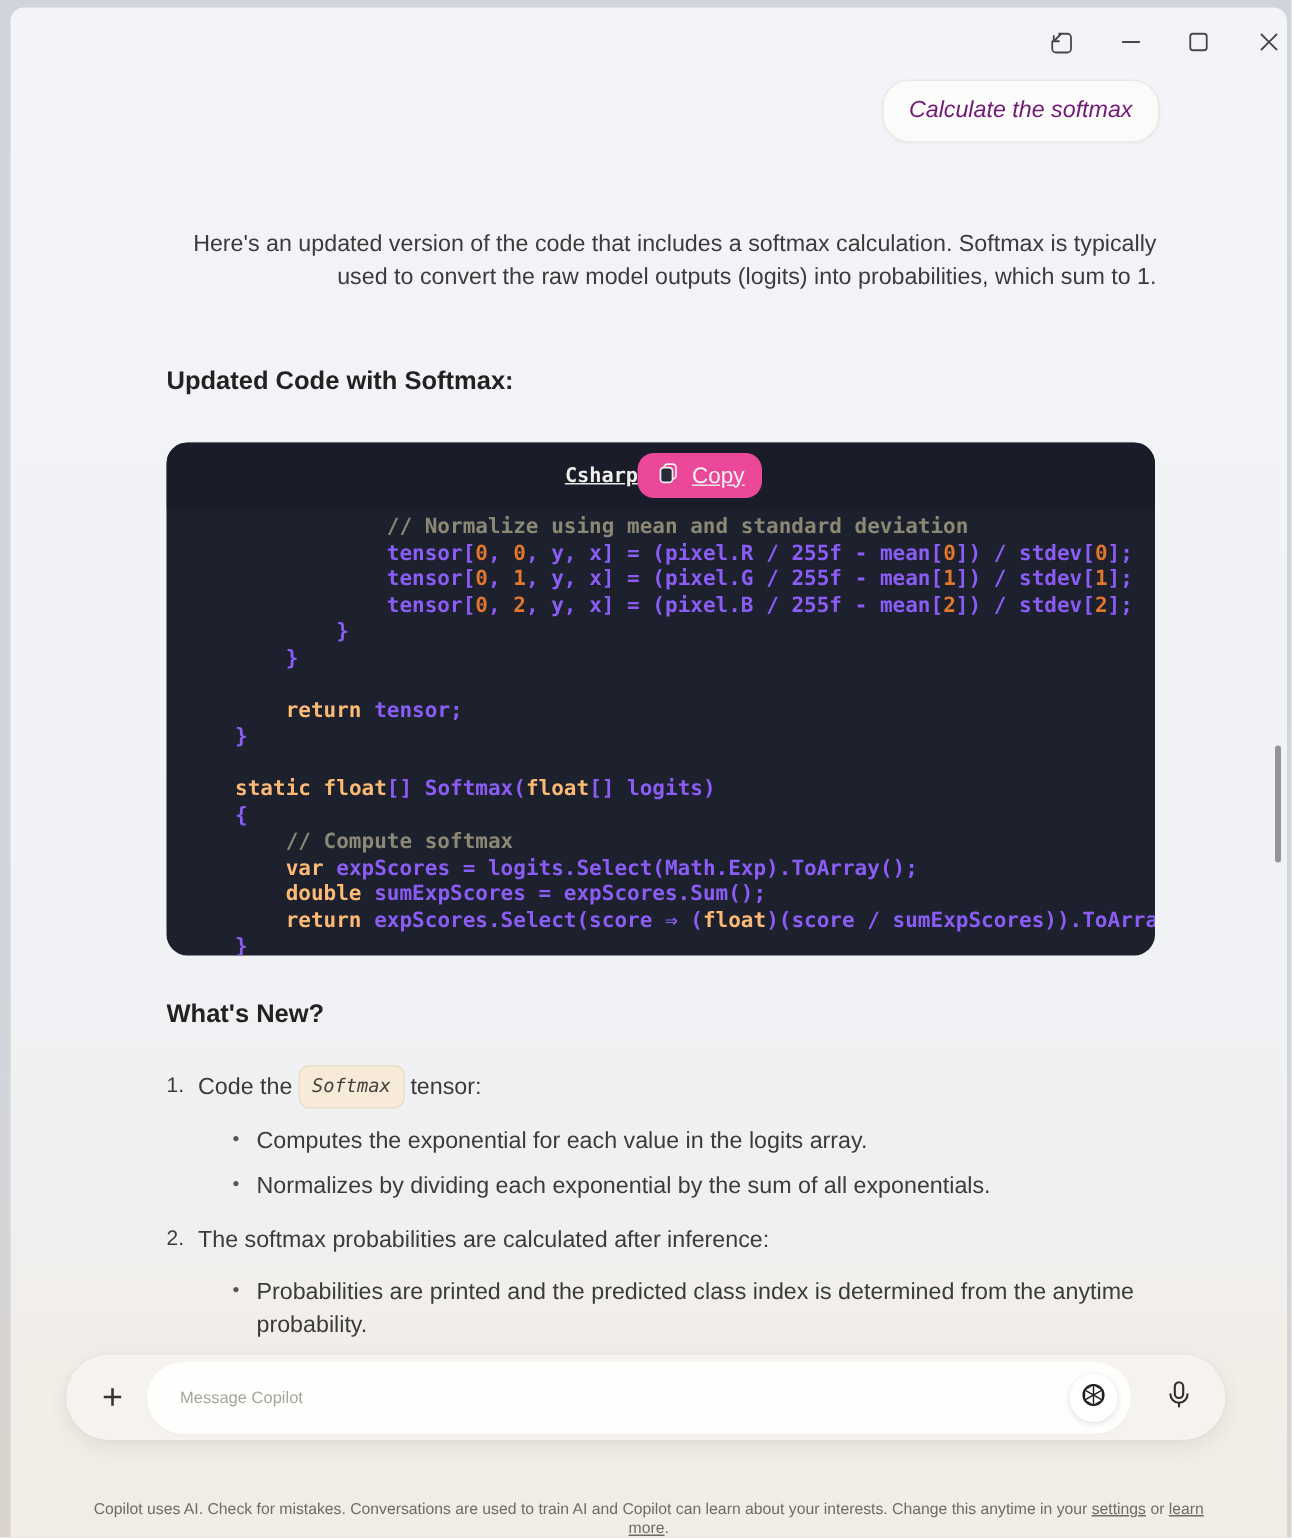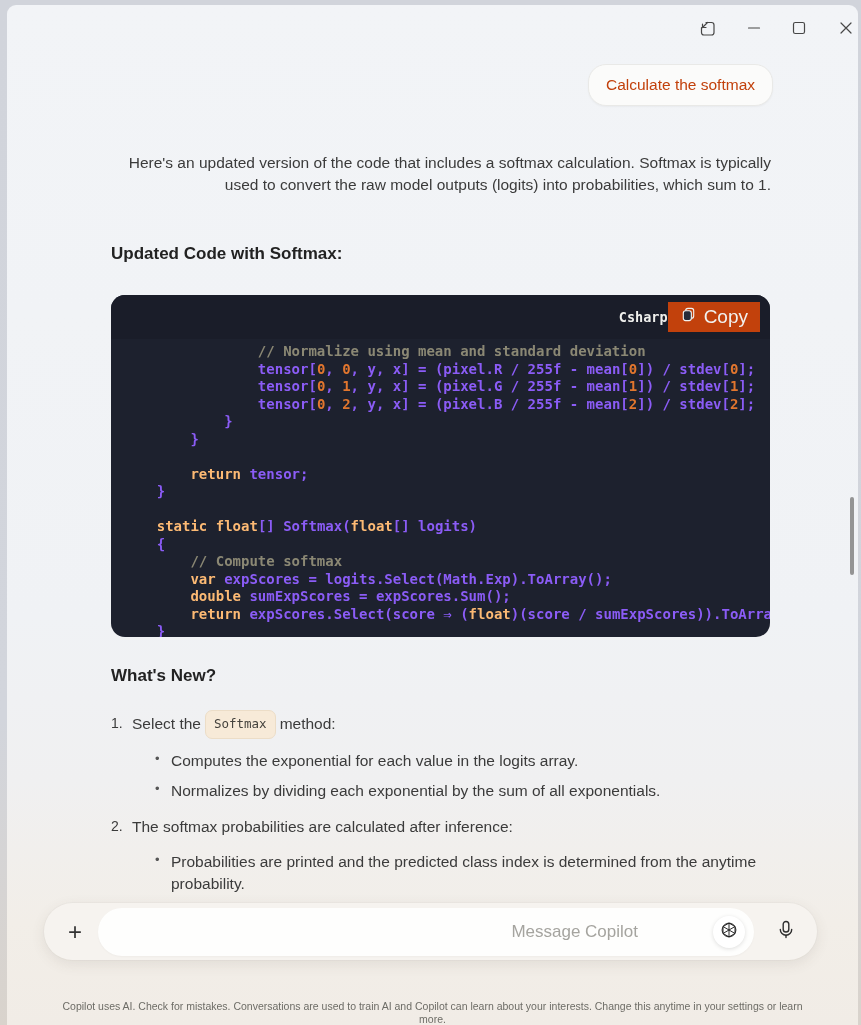--- a/index.html
+++ b/index.html
@@ -18,53 +18,54 @@
   
   .titlebar { position:absolute; top:0; left:0; right:0; height:46px; }
   .tb-btn {
     position:absolute; top:9px; width:30px; height:28px;
     display:flex; align-items:center; justify-content:center;
     color:#474747; background:transparent; border:none; cursor:pointer;
   }
   .tb-btn svg { display:block; }
   
   .user-bubble {
-    position:absolute; top:59px; right:85px;
+    position:absolute; top:48px; right:85px;
     background:#fbfbfa; border:1px solid #e9e9e7;
     border-radius:18px; padding:11px 17px;
-    font-size:15.5px; color:#c2410c;
+    font-size:15.5px; color:#701a75;
     box-shadow:0 1px 2px rgba(0,0,0,0.04);
+    font-style:italic;
   }
   .content { position:absolute; left:104px; width:660px; top:0; }
   .intro-par {
     position:absolute; top:147px; width:660px;
     font-size:15.5px; line-height:22px; color:#3b3b3b;text-align:right;
   }
   .h-section { position:absolute; font-size:17px; font-weight:700; color:#222; }
   .h-code { top:239px; }
   .h-new  { top:661px; }
   
   .code-block {
     position:absolute; top:290px; width:659px; height:342px;
     background:#1d212e; border-radius:14px; overflow:hidden;
     color:#e7e7e4;
   }
   .code-header {
-    height:44px; display:flex; align-items:center; justify-content:flex-end;
-    padding:0 10px 0 14px; background:#1a1d29;
+    height:44px; display:flex; align-items:center; justify-content:center;
+    padding:0 10px 0 14px; background:#1a1d29;text-decoration:underline;
   }
   .code-lang {
     font-family:"DejaVu Sans Mono", monospace; font-size:13.5px; font-weight:600;
     color:#efefec;
   }
   .copy-btn {
     display:flex; align-items:center; gap:7px;
-    background:#c2410c; color:#f1f1ef; border:none; cursor:pointer;
-    border-radius:0; height:30px; padding:0 12px;
-    font-family:"Liberation Sans", sans-serif; font-size:19px;
+    background:#ec4899; color:#f1f1ef; border:none; cursor:pointer;
+    border-radius:11px; height:30px; padding:0 12px;
+    font-family:"Liberation Sans", sans-serif; font-size:15px;
   }
   .code-content {
     padding:4px 14px 8px 12px; overflow:hidden; height:298px;
     font-family:"DejaVu Sans Mono", monospace; font-size:14px; font-weight:600;
     line-height:17.5px; white-space:pre;
   }
   .code-line { min-height:17.5px; white-space:pre; }
   .tok-p { color:#8b5cf6; }
   .tok-c { color:#8b8874; }
   .tok-k { color:#fdba74; }
@@ -76,62 +77,62 @@
   .item1 { top:706px; }
   .item2 { top:811px; }
   .bullet-row { position:absolute; display:flex; font-size:15.5px; color:#3b3b3b; width:616px; left:44px; }
   .b1 { top:745px; } .b2 { top:775px; } .b3 { top:846px; }
   .bullet-dot { width:16px; flex:0 0 16px; color:#555; font-size:13px; position:relative; top:1px; }
   .bullet-text { line-height:21.5px; }
   .code-chip {
     display:inline-block; font-family:"DejaVu Sans Mono", monospace;
     font-size:12.5px; color:#44423d;
     background:#f7ead8; border:1px solid #ecddc7; border-radius:7px;
-    padding:2px 8px 3px; margin:0 4px; position:relative; top:-1px;
+    padding:2px 8px 3px; margin:0 4px; position:relative; top:-1px;font-style:italic;
   }
   
   .composer {
     position:absolute; left:37px; top:898px; width:773px; height:57px;
     background:#f6f3ef; border-radius:29px;
     box-shadow:0 4px 14px rgba(80,70,60,0.10), 0 0 0 1px rgba(0,0,0,0.02);
     display:flex; align-items:center;
   }
   .plus-btn {
     width:46px; height:46px; margin-left:8px; border:none; background:transparent;
     font-size:24px; font-weight:300; color:#333; cursor:pointer; line-height:1;
   }
   .msg-field {
     position:relative; flex:0 0 656px; height:48px;
     background:#fefefd; border-radius:24px;
     box-shadow:0 1px 2px rgba(0,0,0,0.03);
     display:flex; align-items:center;
   }
   .msg-input {
     border:none; outline:none; background:transparent;
-    font-family:"Liberation Sans", sans-serif; font-size:17px; color:#333;
-    padding-left:22px; width:540px; height:100%;text-align:right;
+    font-family:"Liberation Sans", sans-serif; font-size:11px; color:#333;
+    padding-left:22px; width:540px; height:100%;
   }
   .msg-input::placeholder { color:#a5a49f; }
   .mode-btn {
     position:absolute; right:9px; top:8px; width:32px; height:32px;
     background:#ffffff; border:none; border-radius:50%;
     box-shadow:0 1px 4px rgba(0,0,0,0.13); cursor:pointer;
     display:flex; align-items:center; justify-content:center; color:#1e1e1e;
   }
   .mic-btn {
     margin-left:14px; width:36px; height:36px; border:none; background:transparent;
     color:#2e2e2e; cursor:pointer; display:flex; align-items:center; justify-content:center;
   }
   
   .footer {
     position:absolute; top:995px; left:0; right:0; text-align:center;
     font-size:10.5px; line-height:13px; color:#6d6c66;
   }
   .footer-inner { width:758px; margin:0 auto; }
-  .footer a { color:#6d6c66; cursor:pointer; }
+  .footer a { color:#6d6c66; text-decoration:underline; cursor:pointer; }
   
   .scroll-thumb {
     position:absolute; right:4px; top:492px; width:4px; height:78px;
     background:#949494; border-radius:2px;
   }
 </style>
 </head>
 <body>
 
 <div class="window">
@@ -192,21 +193,21 @@
         </button>
       </div>
       <div class="code-content"><div class="code-line"><span class="tok-p">                </span><span class="tok-c">// Normalize using mean and standard deviation</span></div><div class="code-line"><span class="tok-p">                tensor[</span><span class="tok-n">0</span><span class="tok-p">, </span><span class="tok-n">0</span><span class="tok-p">, y, x] = (pixel.R / 255f - mean[</span><span class="tok-n">0</span><span class="tok-p">]) / stdev[</span><span class="tok-n">0</span><span class="tok-p">];</span></div><div class="code-line"><span class="tok-p">                tensor[</span><span class="tok-n">0</span><span class="tok-p">, </span><span class="tok-n">1</span><span class="tok-p">, y, x] = (pixel.G / 255f - mean[</span><span class="tok-n">1</span><span class="tok-p">]) / stdev[</span><span class="tok-n">1</span><span class="tok-p">];</span></div><div class="code-line"><span class="tok-p">                tensor[</span><span class="tok-n">0</span><span class="tok-p">, </span><span class="tok-n">2</span><span class="tok-p">, y, x] = (pixel.B / 255f - mean[</span><span class="tok-n">2</span><span class="tok-p">]) / stdev[</span><span class="tok-n">2</span><span class="tok-p">];</span></div><div class="code-line"><span class="tok-p">            }</span></div><div class="code-line"><span class="tok-p">        }</span></div><div class="code-line"><span class="tok-p"></span></div><div class="code-line"><span class="tok-p">        </span><span class="tok-k">return</span><span class="tok-p"> tensor;</span></div><div class="code-line"><span class="tok-p">    }</span></div><div class="code-line"><span class="tok-p"></span></div><div class="code-line"><span class="tok-p">    </span><span class="tok-k">static</span><span class="tok-p"> </span><span class="tok-k">float</span><span class="tok-p">[] Softmax(</span><span class="tok-k">float</span><span class="tok-p">[] logits)</span></div><div class="code-line"><span class="tok-p">    {</span></div><div class="code-line"><span class="tok-p">        </span><span class="tok-c">// Compute softmax</span></div><div class="code-line"><span class="tok-p">        </span><span class="tok-k">var</span><span class="tok-p"> expScores = logits.Select(Math.Exp).ToArray();</span></div><div class="code-line"><span class="tok-p">        </span><span class="tok-k">double</span><span class="tok-p"> sumExpScores = expScores.Sum();</span></div><div class="code-line"><span class="tok-p">        </span><span class="tok-k">return</span><span class="tok-p"> expScores.Select(score ⇒ (</span><span class="tok-k">float</span><span class="tok-p">)(score / sumExpScores)).ToArray();</span></div><div class="code-line"><span class="tok-p">    }</span></div></div>
     </div>
 
     <h3 class="h-section h-new">What's New?</h3>
 
     <div class="li-row item1">
       <span class="li-num">1.</span>
       <span class="li-text">
-        <span>Select the</span><span class="code-chip">Softmax</span><span>method:</span>
+        <span>Code the</span><span class="code-chip">Softmax</span><span>tensor:</span>
       </span>
     </div>
     <div class="bullet-row b1">
       <span class="bullet-dot">•</span>
       <span class="bullet-text">Computes the exponential for each value in the logits array.</span>
     </div>
     <div class="bullet-row b2">
       <span class="bullet-dot">•</span>
       <span class="bullet-text">Normalizes by dividing each exponential by the sum of all exponentials.</span>
     </div>

